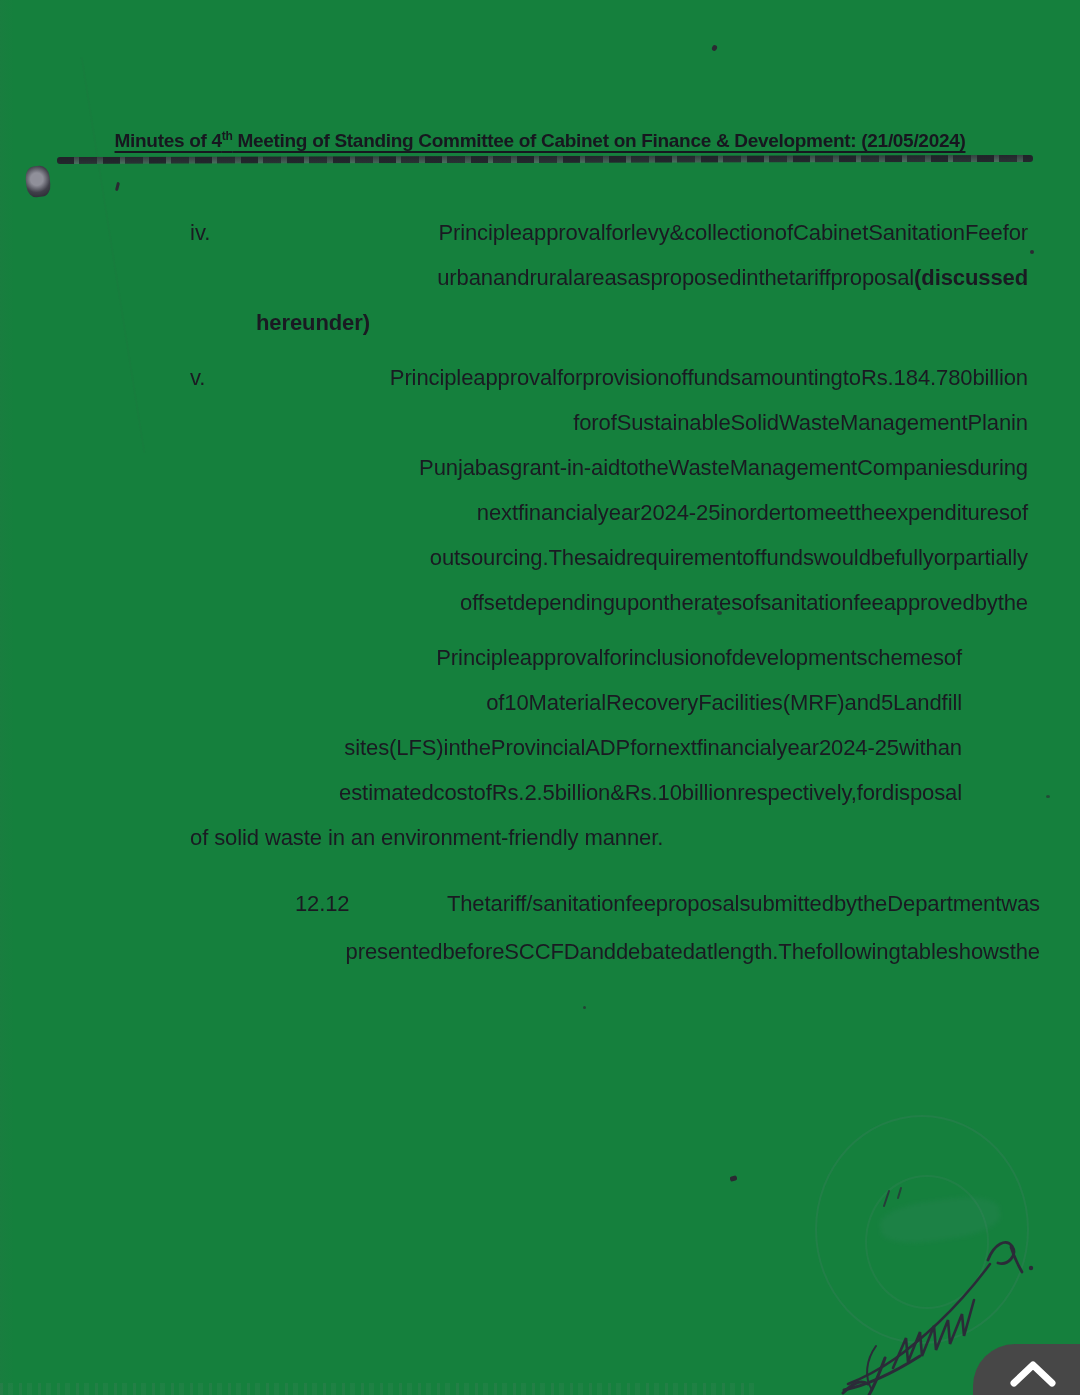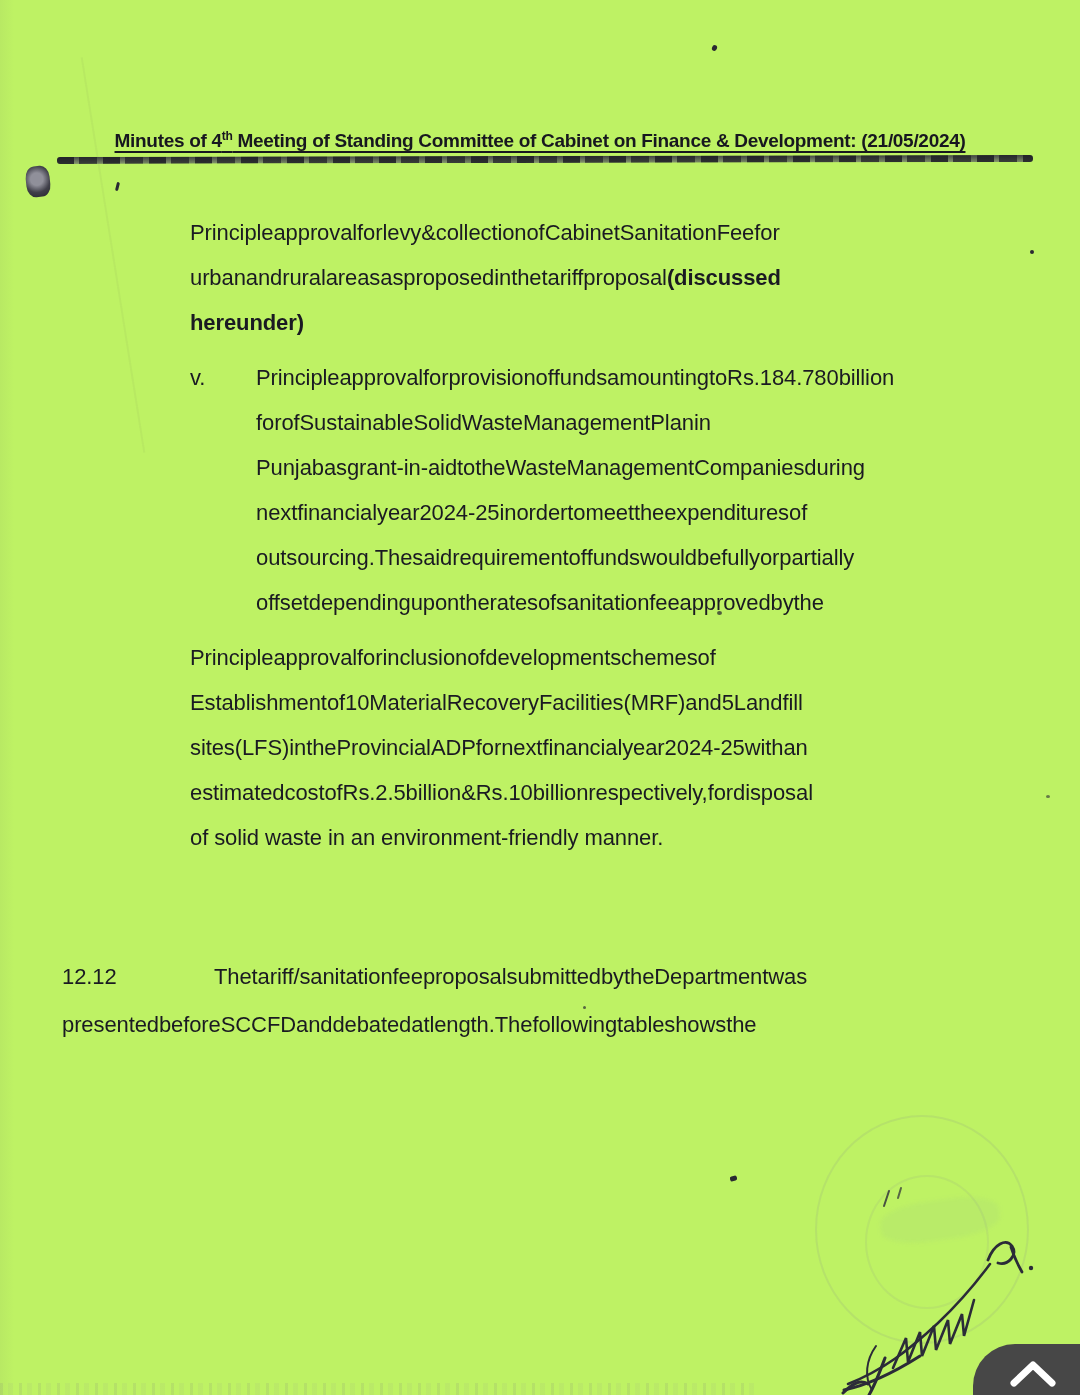--- a/index.html
+++ b/index.html
@@ -1,18 +1,18 @@
 <!DOCTYPE html>
 <html><head>
 <meta charset="utf-8">
 <style>
   html,body{margin:0;padding:0;background:#e8e8e8;}
   .paper{
     position:relative;width:1080px;height:1395px;margin:0 auto;
-    background:#bef264;overflow:hidden;
+    background:#15803d;overflow:hidden;
     font-family:"Liberation Sans",sans-serif;color:#1a1a22;
   }
   
   .edge-shade-left{position:absolute;left:0;top:0;width:14px;height:100%;
     background:linear-gradient(90deg,rgba(90,90,95,.06),rgba(90,90,95,0));}
   .bottom-noise{position:absolute;left:0;bottom:0;width:70%;height:12px;opacity:.45;
     background:repeating-linear-gradient(90deg,rgba(120,120,125,.30) 0 3px,rgba(0,0,0,0) 3px 8px,rgba(140,140,145,.18) 8px 13px,rgba(0,0,0,0) 13px 19px);}
   .crease{position:absolute;left:112px;top:55px;width:2px;height:400px;
     background:rgba(70,70,80,.05);transform:rotate(-9deg);}
 
@@ -37,25 +37,25 @@
     background:radial-gradient(circle at 46% 42%,#90909a 0 28%,#40404a 60%,#24242c 100%);
     transform:rotate(-6deg);}
   .speck{position:absolute;background:#2a2a32;border-radius:50%;}
 
   
   .items{position:absolute;left:190px;top:210px;width:840px;}
   .item{display:flex;margin-bottom:10px;}
   .item-label{width:66px;flex:none;font-size:22px;line-height:45px;}
   .item-body{width:772px;flex:none;}
   .line{height:45px;line-height:45px;font-size:22px;letter-spacing:-.1px;white-space:nowrap;}
-  .line.just{display:flex;justify-content:flex-start;}
+  .line.just{display:flex;justify-content:flex-end;}
   .bi{font-weight:bold;}
 
   
-  .para{position:absolute;left:62px;top:953px;width:978px;}
+  .para{position:absolute;left:62px;top:880px;width:978px;}
   .para .line{height:48px;line-height:48px;}
   .pnum{flex:none;width:152px;}
 
   
   .stamp{position:absolute;left:810px;top:1105px;width:230px;height:240px;pointer-events:none;}
   .stamp .c1{position:absolute;left:5px;top:10px;width:210px;height:225px;border-radius:50%;
     border:2px solid rgba(125,125,145,.13);}
   .stamp .c2{position:absolute;left:55px;top:70px;width:120px;height:130px;border-radius:50%;
     border:2px solid rgba(125,125,145,.11);}
   .stamp .blur{position:absolute;left:70px;top:95px;width:120px;height:40px;border-radius:40%;
@@ -85,20 +85,21 @@
   <div class="speck" style="left:712px;top:45px;width:5px;height:6px;transform:rotate(20deg);"></div>
   <div class="speck" style="left:116px;top:182px;width:3px;height:9px;border-radius:2px;transform:rotate(14deg);"></div>
   <div class="speck" style="left:1030px;top:250px;width:4px;height:4px;"></div>
   <div class="speck" style="left:717px;top:611px;width:5px;height:4px;opacity:.75;"></div>
   <div class="speck" style="left:1046px;top:795px;width:4px;height:3px;opacity:.6;"></div>
   <div class="speck" style="left:583px;top:1006px;width:3px;height:3px;opacity:.7;"></div>
   <div class="speck" style="left:730px;top:1176px;width:7px;height:5px;border-radius:2px;transform:rotate(-15deg);"></div>
 
   <div class="items" id="items">
       <div class="item">
+        <div class="item-label">iv.</div>
         <div class="item-body">
           <div class="line just">
             <span>Principle</span>
             <span>approval</span>
             <span>for</span>
             <span>levy</span>
             <span>&amp;</span>
             <span>collection</span>
             <span>of</span>
             <span>Cabinet</span>
@@ -206,21 +207,20 @@
             <span>Principle</span>
             <span>approval</span>
             <span>for</span>
             <span>inclusion</span>
             <span>of</span>
             <span>development</span>
             <span>schemes</span>
             <span>of</span>
           </div>
           <div class="line just">
-            <span>Establishment</span>
             <span>of</span>
             <span>10</span>
             <span>Material</span>
             <span>Recovery</span>
             <span>Facilities</span>
             <span>(MRF)</span>
             <span>and</span>
             <span>5</span>
             <span>Landfill</span>
           </div>

